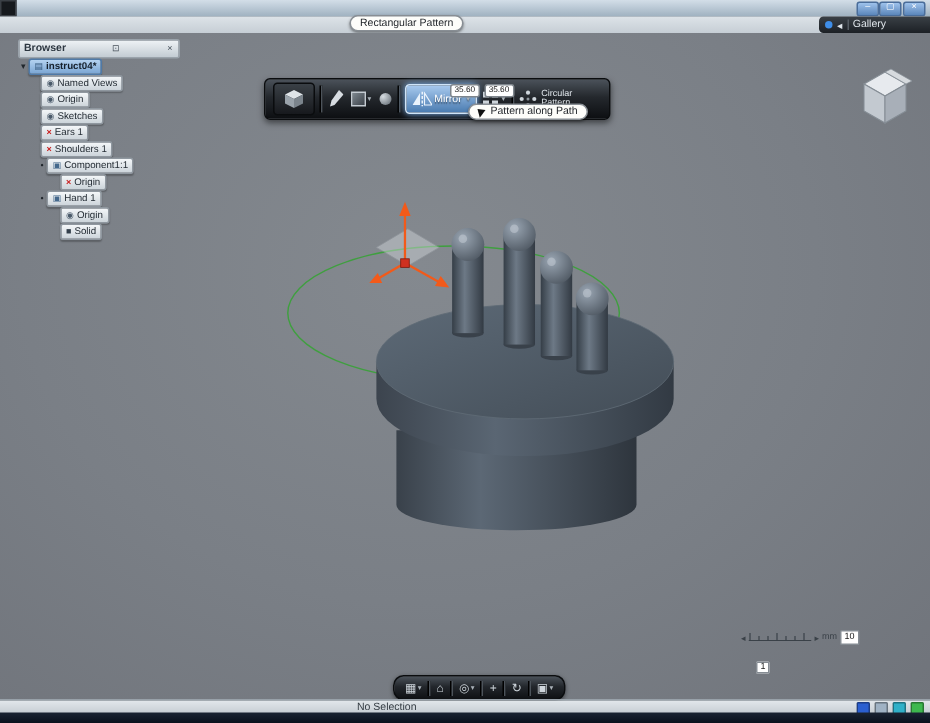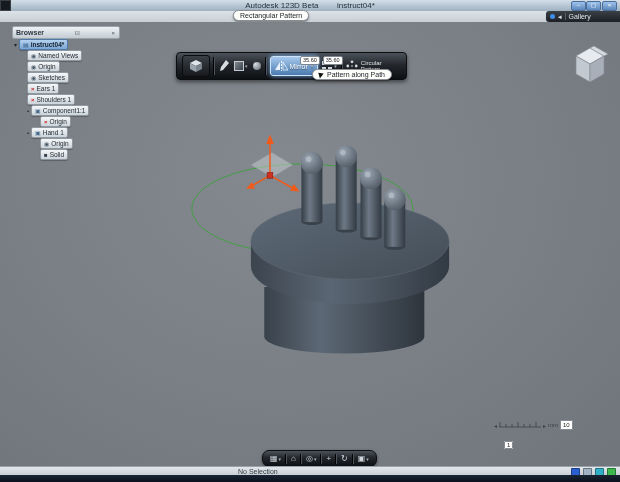--- a/index.html
+++ b/index.html
@@ -80,25 +80,20 @@
   .sicon{width:7px;height:7px;border:1px solid rgba(0,0,0,.35);border-radius:1px;}
   #bottomstrip{left:0;top:475px;width:620px;height:7px;background:linear-gradient(#1a2433,#0a111d);}
 </style>
 </head>
 <body>
 
 <div id="window">
 
   <div class="abs" id="titlebar">
     <div class="abs" id="sys-icon"></div>
-    <div class="abs" id="title-center">
-      <span>Autodesk 123D Beta</span>
-      <span style="display:inline-block;width:14px;"></span>
-      <span>instruct04*</span>
-    </div>
     <div class="abs winbtn" style="right:34px;">–</div>
     <div class="abs winbtn" style="right:19px;">▢</div>
     <div class="abs winbtn" style="right:3px;">×</div>
   </div>
 
   <div class="abs" id="tabrow"></div>
   <div class="abs tooltip" style="left:233px;top:10px;">
     <span>Rectangular Pattern</span>
   </div>
   <div class="abs" id="gallerybar">

